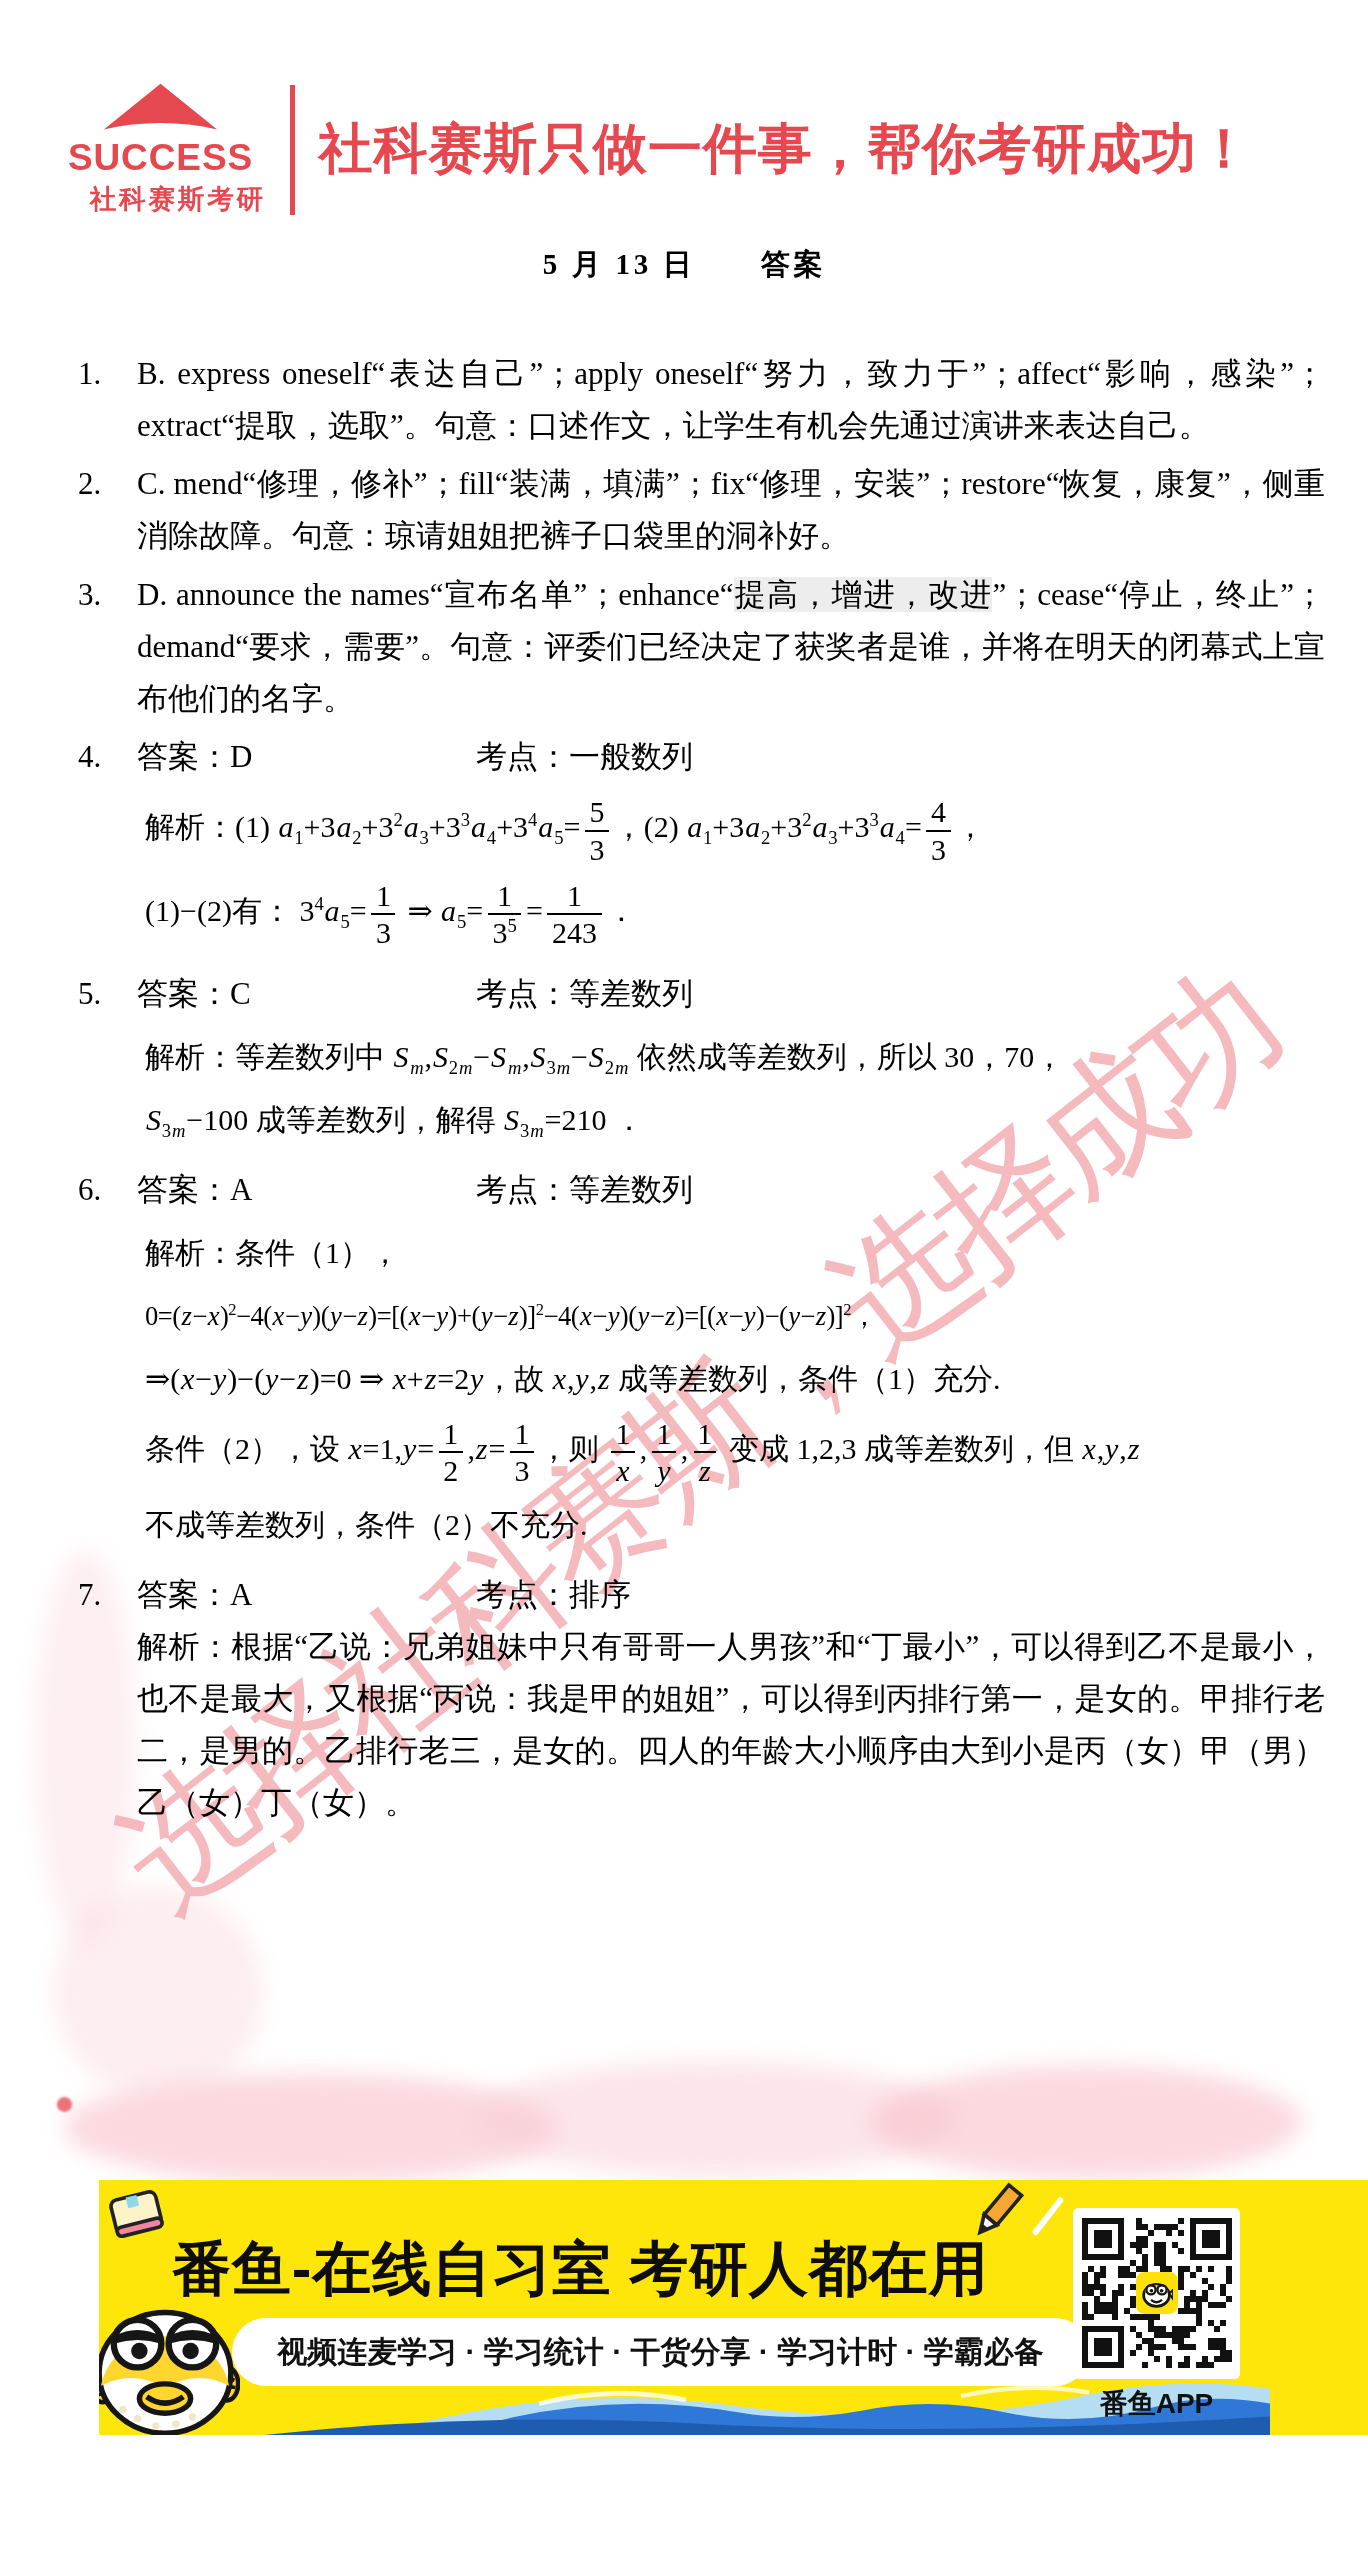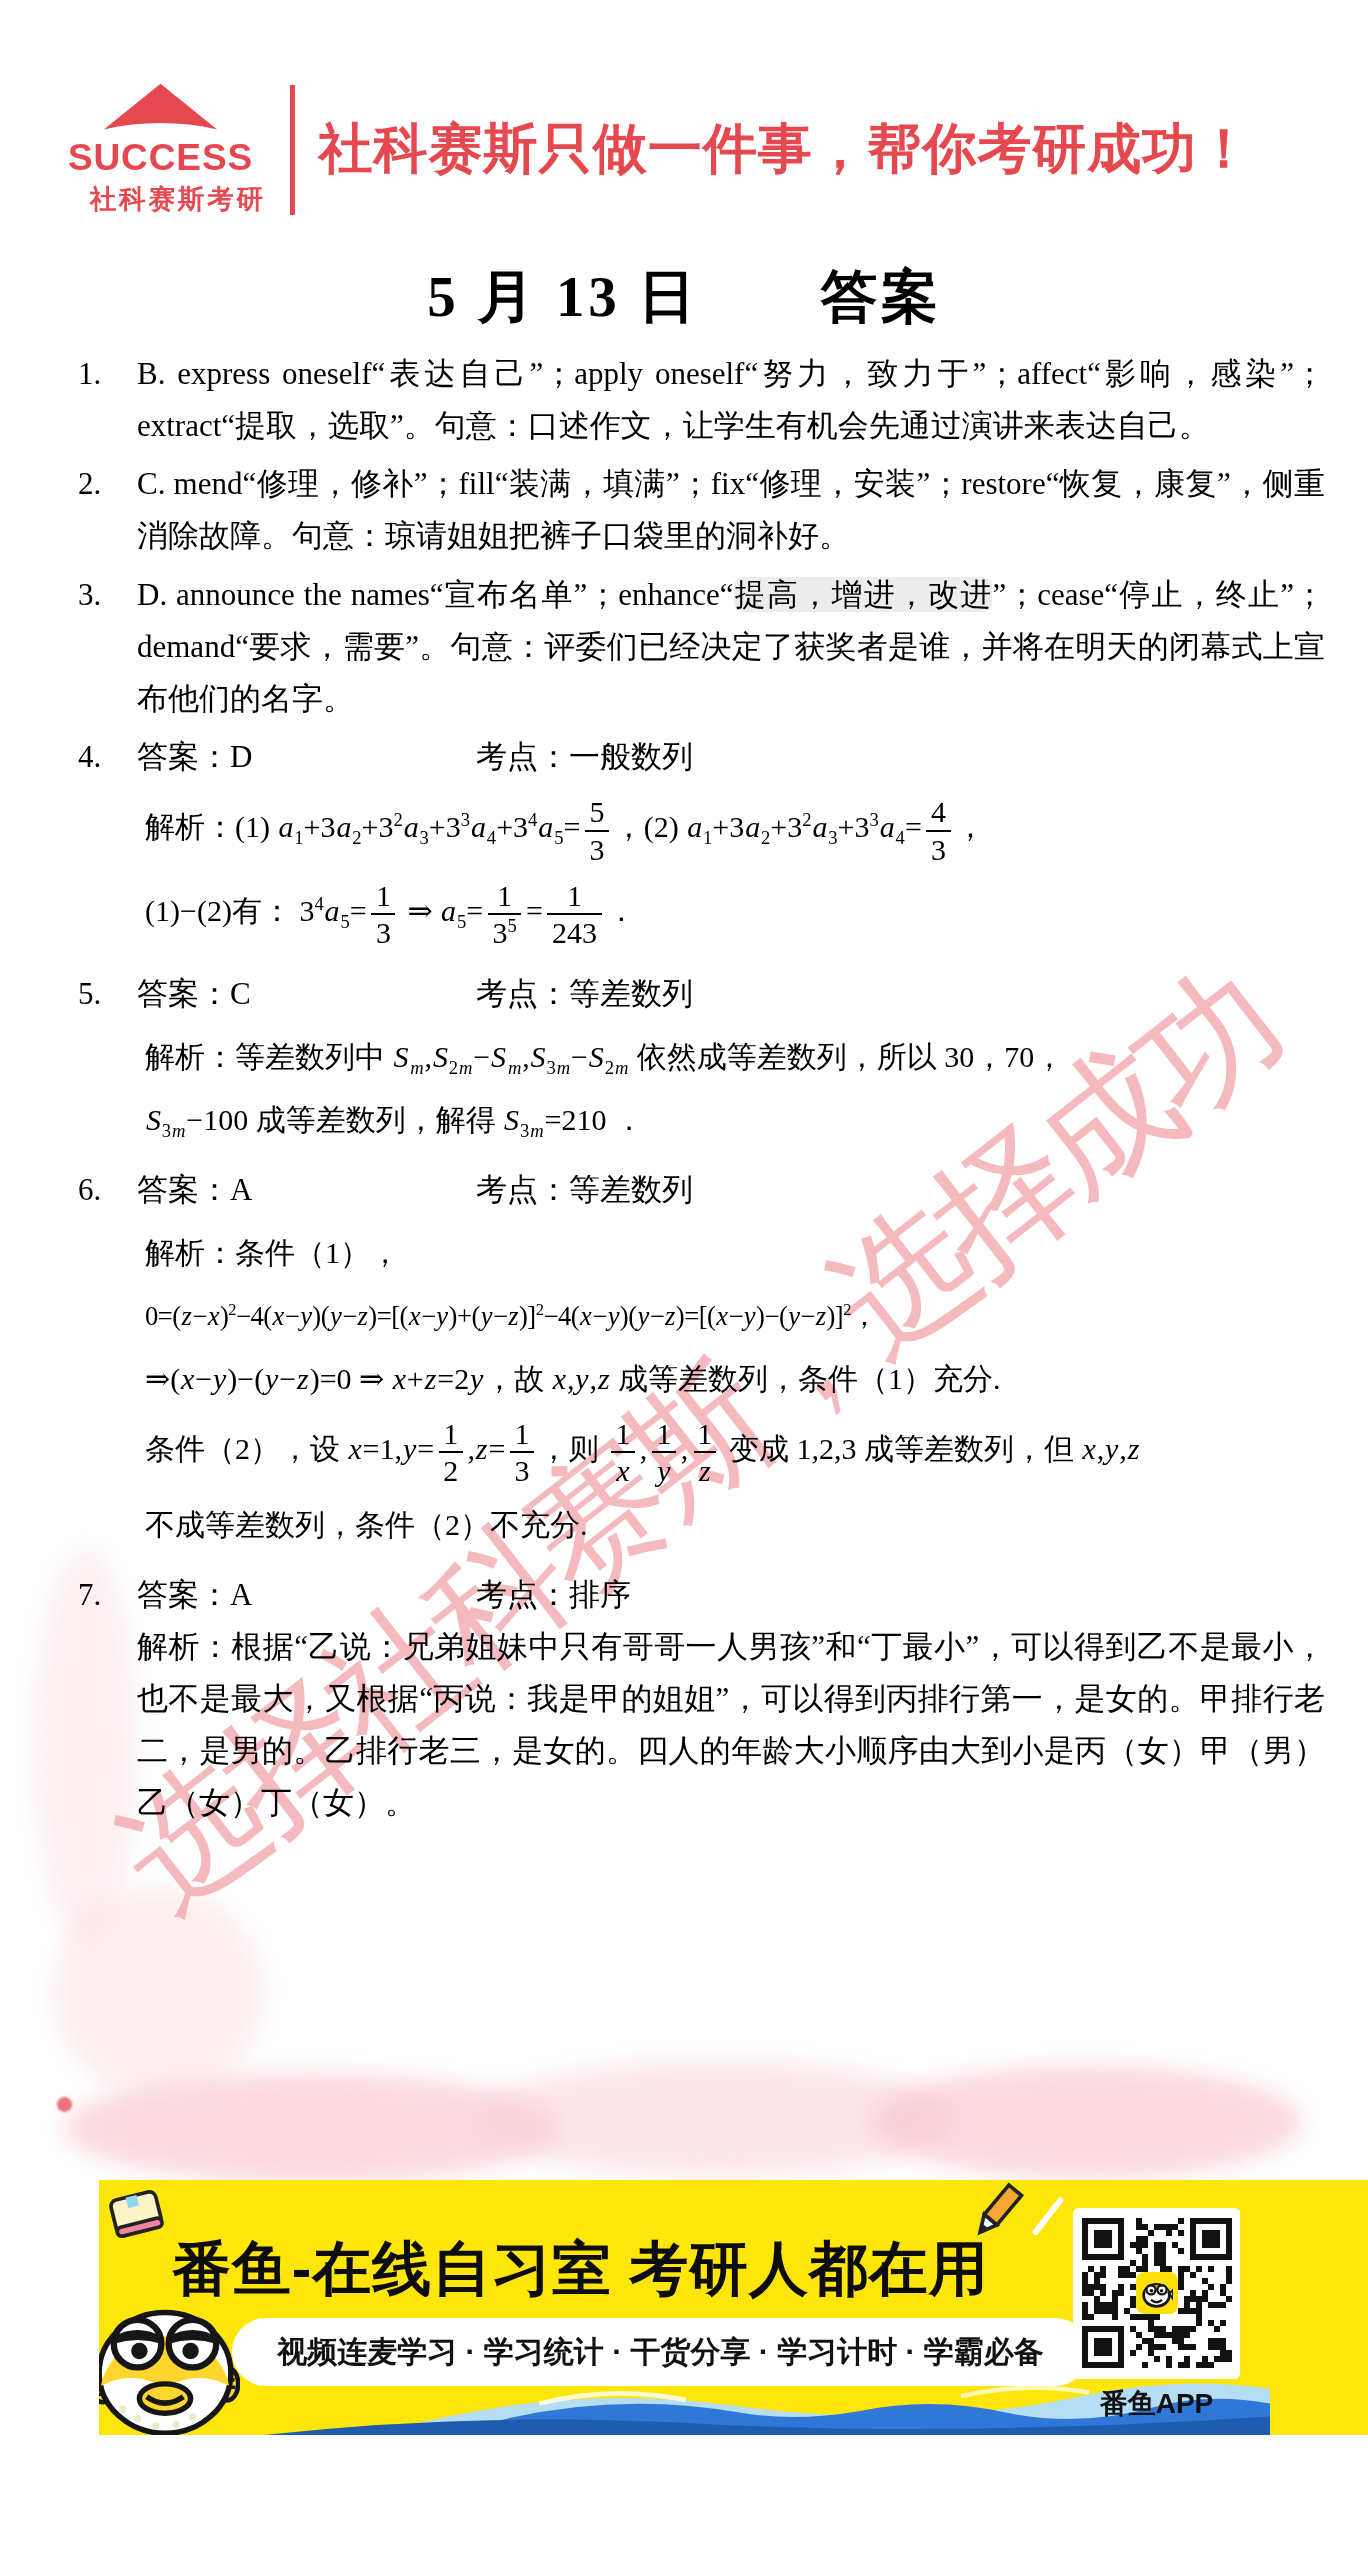--- a/index.html
+++ b/index.html
@@ -19,41 +19,41 @@
   }
   
   .brand-header{position:absolute;left:55px;top:79px;right:27.5px;height:141px;display:flex;align-items:center;}
   .logo{width:211px;text-align:center;color:var(--accent);}
   .logo svg{display:block;margin:0 auto 1.8px auto;}
   .logo-brand{font-family:"Liberation Sans",sans-serif;font-weight:900;font-size:37px;letter-spacing:0.9px;}
   .logo-sub{font-family:"Liberation Sans",sans-serif;font-weight:700;font-size:26.6px;letter-spacing:2.8px;margin-top:2.8px;text-align:right;}
   .header-divider{width:4.6px;height:130px;background:var(--accent);margin:0 24px;flex:none;}
   .slogan{font-family:"Liberation Sans",sans-serif;font-weight:900;font-size:54px;color:var(--accent);white-space:nowrap;letter-spacing:0.9px;}
   
-  .doc-title{position:absolute;left:0;right:0;top:259px;text-align:center;font-size:57px;font-weight:700;letter-spacing:3.7px;z-index:1;}
+  .doc-title{position:absolute;left:0;right:0;top:245px;text-align:center;font-size:29px;font-weight:700;letter-spacing:3.7px;z-index:1;}
   
   .watermark{
     position:absolute;left:138px;top:1808px;z-index:0;white-space:nowrap;
     font-family:"Liberation Sans",sans-serif;font-size:138px;line-height:138px;letter-spacing:-9.2px;
     color:var(--watermark);opacity:.8;transform:rotate(-38deg);transform-origin:0 50%;
   }
   .blob{position:absolute;z-index:0;filter:blur(11px);border-radius:50%;}
   .blob.b1{left:64px;top:2074px;width:495px;height:108px;background:rgba(249,193,203,.62);}
   .blob.b2{left:477px;top:2061px;width:477px;height:115px;background:rgba(250,205,214,.5);}
   .blob.b3{left:871px;top:2066px;width:431px;height:112px;background:rgba(248,190,200,.58);}
   .blob.b4{left:35px;top:1549px;width:101px;height:394px;background:rgba(250,214,220,.38);}
   .blob.b5{left:53px;top:1887px;width:211px;height:211px;background:rgba(250,214,220,.42);}
   .blob.b6{left:57px;top:2097px;width:14.7px;height:14.7px;background:rgba(230,80,90,.8);filter:blur(0.9px);}
   
   .content{position:absolute;left:78px;right:44px;top:348px;z-index:1;}
   .item{display:flex;margin-bottom:6.4px;}
   .item-num{flex:0 0 59px;font-size:31px;line-height:52px;}
   .item-body{flex:1;min-width:0;}
   .para{font-size:31px;line-height:52px;text-align:justify;}
-  .hl{background:var(--hl);border-radius:9px;}
+  .hl{background:var(--hl);}
   .qa-head{display:flex;font-size:31px;line-height:52px;}
   .qa-answer{flex:0 0 339px;}
   .mline{font-size:30px;line-height:52px;margin:11px 8px;}
   .mline.small{font-size:26.6px;letter-spacing:-0.5px;}
   .mline i,.para i{font-family:"Liberation Serif",serif;font-style:italic;padding:0 0.9px;}
   .frac{display:inline-flex;flex-direction:column;align-items:center;text-align:center;vertical-align:middle;margin:0 4.6px;line-height:1.18;}
   .frac .num{padding:0 4.6px;}
   .frac .den{border-top:2.8px solid #000;padding:0 4.6px;}
   sup,sub{font-size:.62em;line-height:0;}
   

